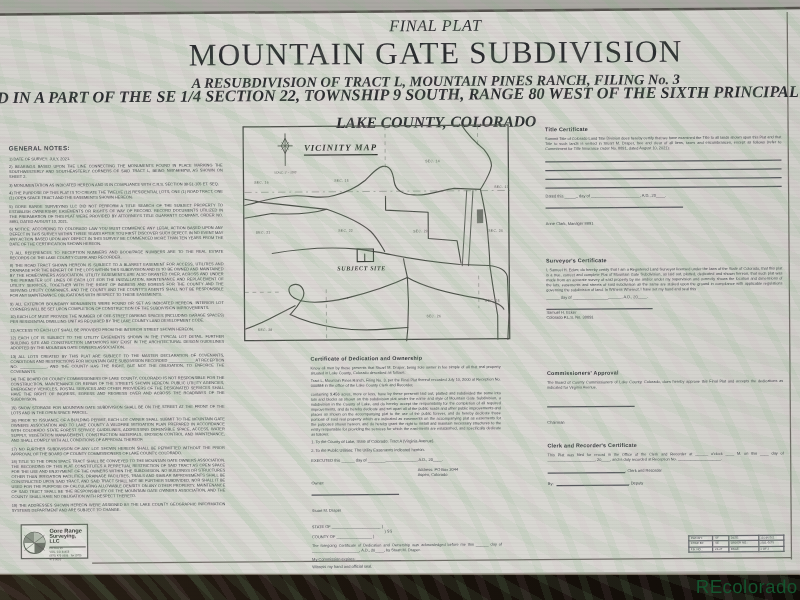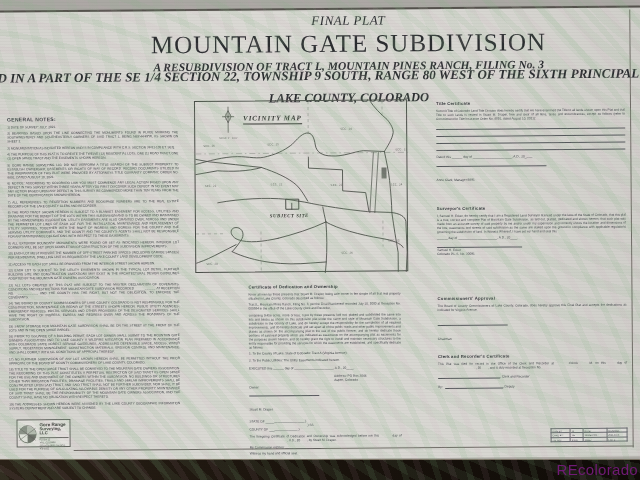--- a/index.html
+++ b/index.html
@@ -65,21 +65,21 @@
   .logo-circ{width:22px;height:100%;position:relative;}
   .logo-text{flex:1;padding:1.5px 1px 0 0;}
   .logo-n1{font-size:4.6px;font-weight:bold;color:#3a3d38;line-height:1.1;}
   .logo-n2{font-size:4.2px;font-weight:bold;color:#3a3d38;line-height:1.1;border-bottom:.5px solid #6a6d67;padding-bottom:.8px;margin-bottom:.8px;}
   .logo-addr{font-size:2.2px;line-height:1.25;color:#4a4d48;}
   
   .desk{position:absolute;left:0;top:459px;width:640px;height:21px;z-index:20;
     background:linear-gradient(90deg,#2a2117 0%,#1b140d 45%,#0f0b07 100%);
     border-top:1px solid #7b7264;}
   .watermark{position:absolute;right:2px;top:461px;z-index:45;font-size:15px;
-    letter-spacing:.3px;color:#701a75;}
+    letter-spacing:.3px;color:#14532d;}
 </style>
 </head>
 <body>
 
 <div class="photo">
 
   <div class="sheet">
     <div class="sheet-inner">
 
       <div class="plat-right-border"></div>

